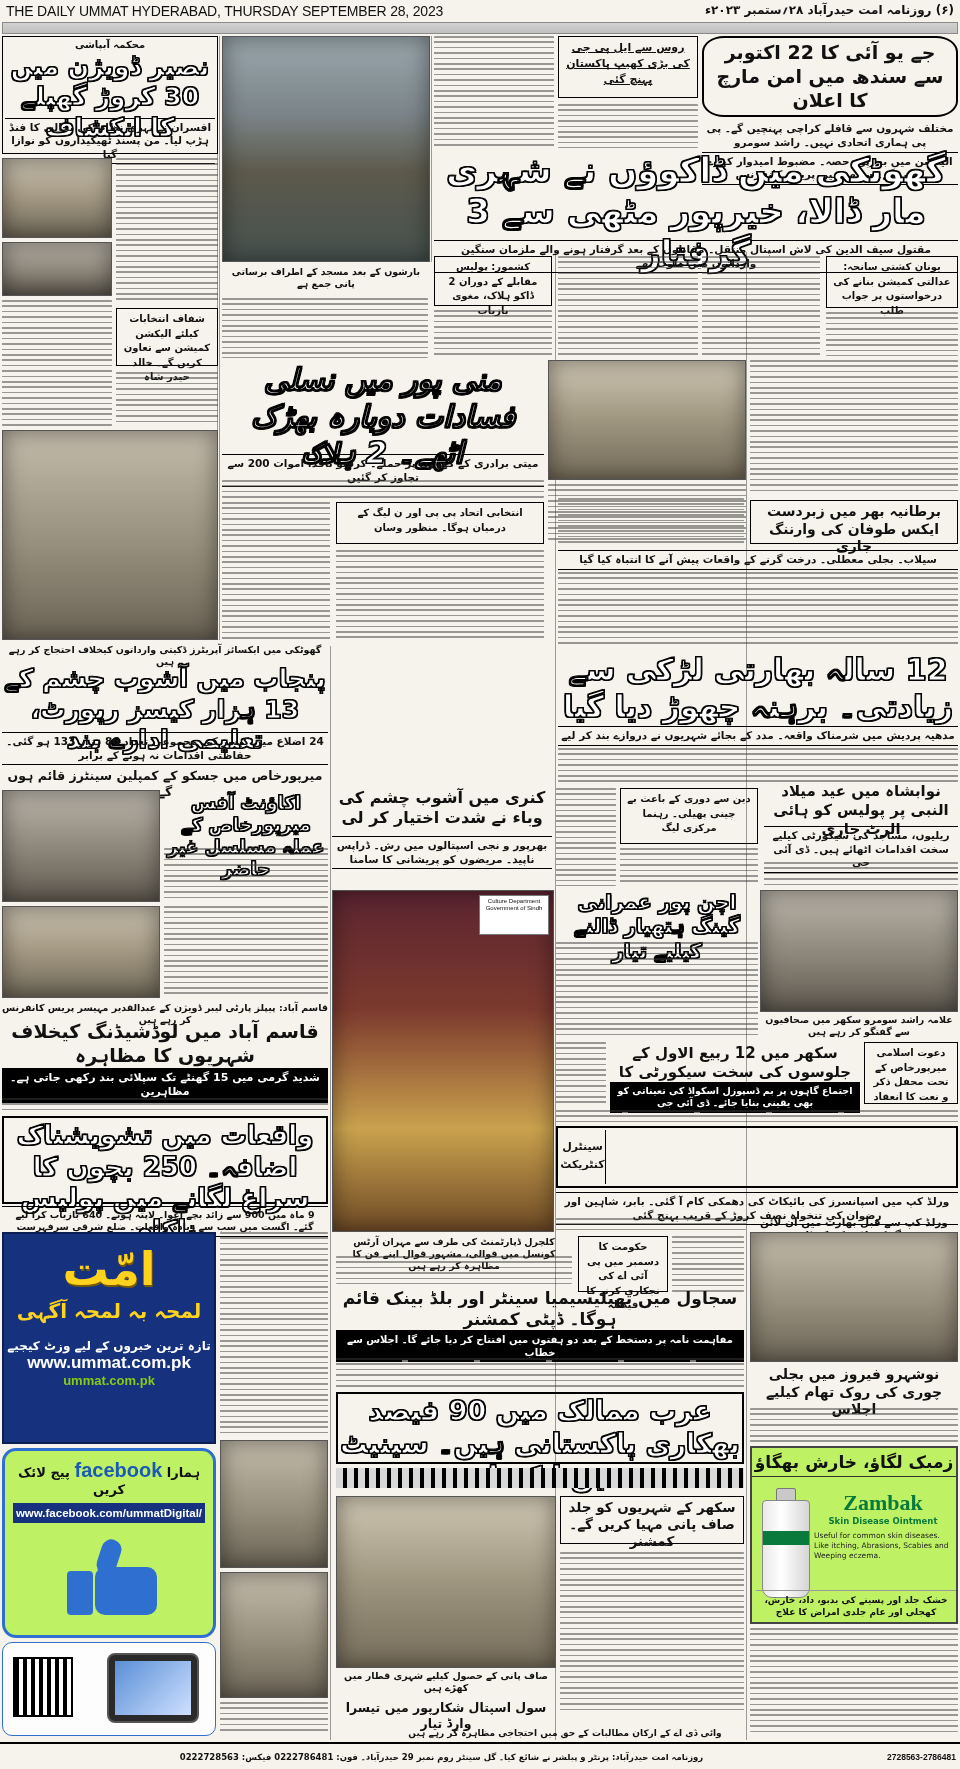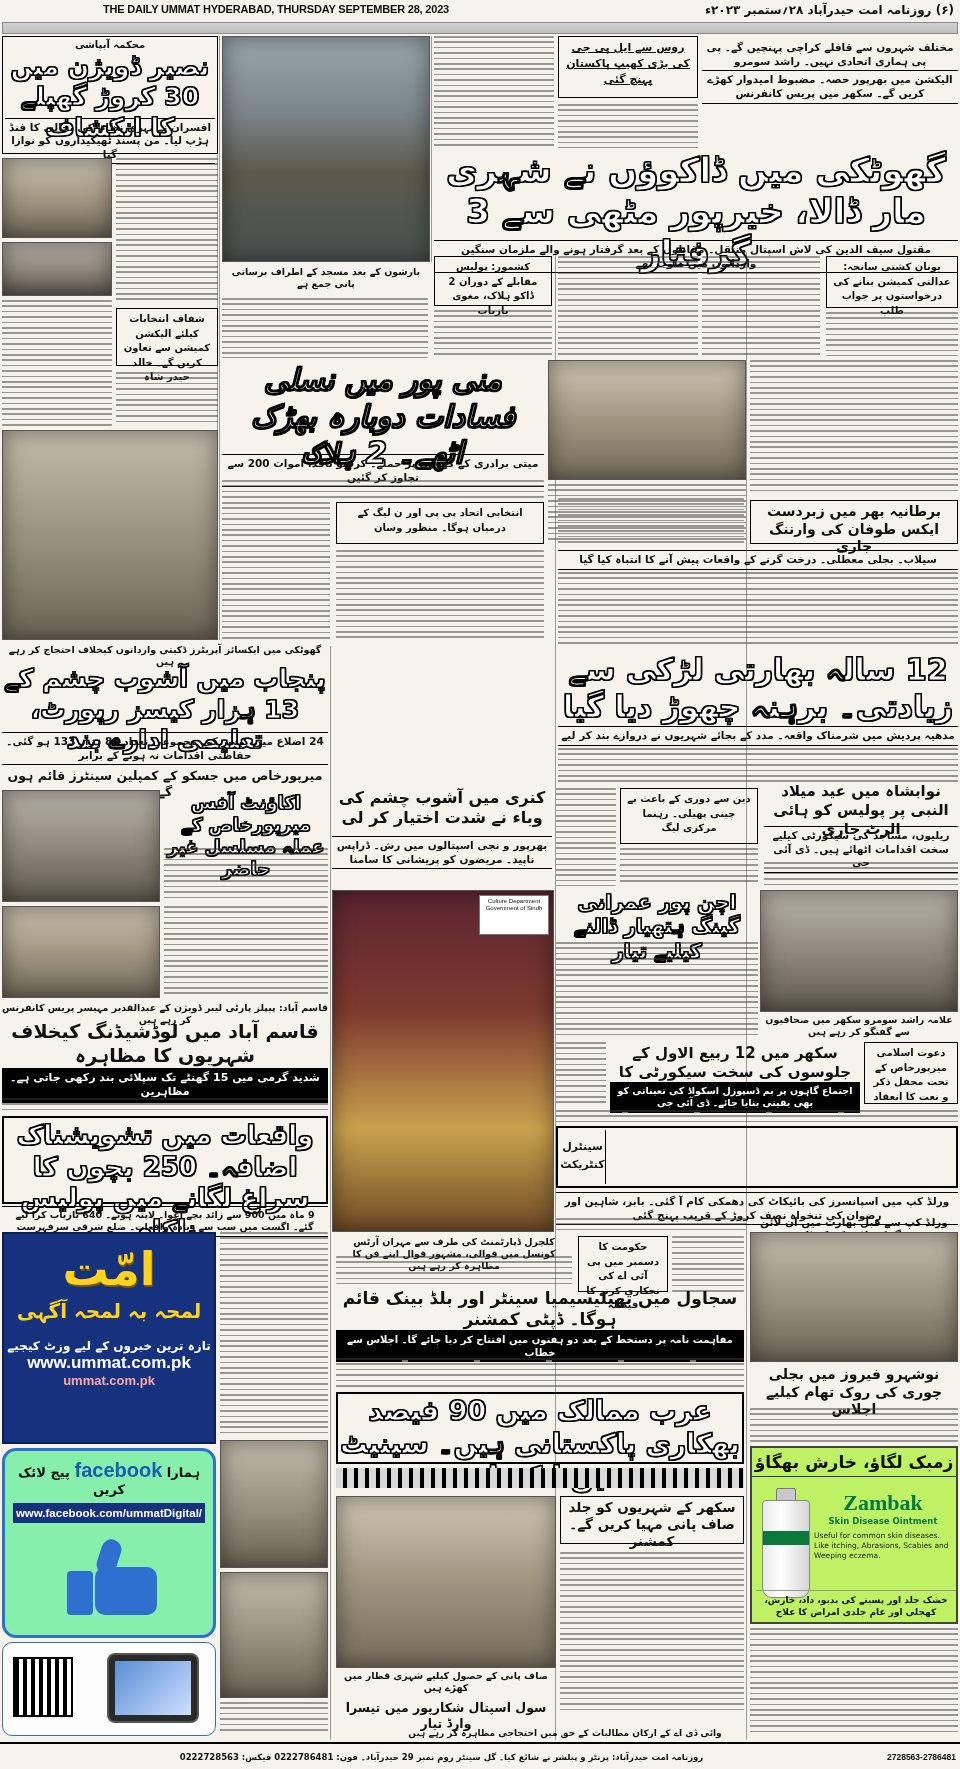--- a/index.html
+++ b/index.html
@@ -1,21 +1,21 @@
 <!DOCTYPE html>
 <html lang="ur"><head>
 <meta charset="utf-8">
 <style>
   html,body{margin:0;padding:0;background:#e8e4da;}
   #page{position:relative;width:960px;height:1769px;background:#f6f3ec;overflow:hidden;
         font-family:"DejaVu Sans",sans-serif;color:#111;}
   .abs{position:absolute;box-sizing:border-box;}
   .rtl{direction:rtl;}
   
-  .mast-en{font-family:"Liberation Sans",sans-serif;font-weight:bold;font-size:11px;letter-spacing:-.2px;text-align:center;}
+  .mast-en{font-family:"Liberation Sans",sans-serif;font-weight:normal;font-size:14px;letter-spacing:-.2px;}
   .mast-ur{font-size:12px;font-weight:bold;text-align:right;}
   .graybar{background:linear-gradient(#d2d2d2,#bfbfbf);border:1px solid #8a8a8a;}
   
   .dh{font-weight:800;color:#fff;-webkit-text-stroke:1.2px #000;
       text-shadow:-1px -1px 0 #000,1px -1px 0 #000,-1px 1px 0 #000,1px 1px 0 #000;
       direction:rtl;text-align:center;line-height:1.22;}
   
   .bh{font-weight:800;direction:rtl;text-align:center;line-height:1.25;}
   .sub{font-size:10.5px;font-weight:700;direction:rtl;text-align:center;
        border-top:1.5px solid #000;border-bottom:1.5px solid #000;padding:2px 3px;line-height:1.3;}
@@ -40,22 +40,22 @@
   .ph-presser{background:linear-gradient(180deg,#b9b4a9 0%,#8b8579 55%,#5e594f 100%);}
   .ph-qawwali{background:linear-gradient(180deg,#5b2430 0%,#7c3a2e 35%,#caa24e 70%,#6e4a26 100%);}
   .ph-protest{background:linear-gradient(180deg,#c3bbab 0%,#978f7d 55%,#6a6355 100%);}
   .vrule{background:#9a9a9a;}
   
   .ummat-ad{background:#16327f;border:2px solid #0d1f52;color:#fff;text-align:center;direction:rtl;}
   .ummat-brand{color:#ffd21e;font-size:46px;font-weight:800;text-shadow:1px 2px 0 #7a5b00;line-height:1.1;}
   .ummat-tag{color:#ffd21e;font-size:20px;font-weight:800;margin-top:4px;}
   .ummat-line{color:#fff;font-size:12px;font-weight:700;margin-top:16px;}
   .ummat-url{color:#fff;font-size:17px;font-weight:800;font-family:"Liberation Sans",sans-serif;direction:ltr;}
-  .ummat-url2{color:#fca5a5;font-size:13px;font-weight:700;font-family:"Liberation Sans",sans-serif;direction:ltr;}
-  .fb-ad{background:#86efac;border:3px solid #2f6fd0;border-radius:14px;}
+  .ummat-url2{color:#84cc16;font-size:13px;font-weight:700;font-family:"Liberation Sans",sans-serif;direction:ltr;}
+  .fb-ad{background:#bef264;border:3px solid #2f6fd0;border-radius:14px;}
   .fb-head{font-size:13px;font-weight:800;direction:rtl;text-align:center;padding-top:8px;}
   .fb-logo{color:#1a5bb5;font-family:"Liberation Sans",sans-serif;font-weight:bold;font-size:20px;direction:ltr;display:inline-block;}
   .fb-url{background:#16327f;color:#fff;font-family:"Liberation Sans",sans-serif;font-weight:bold;
           font-size:11.5px;text-align:center;padding:4px 2px;margin:6px 8px;direction:ltr;}
   .qr{background:
       repeating-linear-gradient(to right,#000 0 4px,#fff 4px 8px),
       repeating-linear-gradient(to bottom,rgba(0,0,0,.85) 0 4px,rgba(255,255,255,.85) 4px 8px);
       border:2px solid #000;}
   .thumb-stem{background:#2f6fd0;border-radius:4px;}
   .zambak{background:#bef264;border:2px solid #444;}
@@ -102,20 +102,21 @@
 
   <div class="abs photo ph-flood" style="left:222px;top:36px;width:208px;height:226px;"></div>
   <div class="abs caption" style="left:222px;top:266px;width:208px;height:28px;">بارشوں کے بعد مسجد کے اطراف برساتی پانی جمع ہے</div>
   <div class="abs fill" style="left:222px;top:298px;width:206px;height:60px;"></div>
 
   <div class="abs fill" style="left:434px;top:36px;width:120px;height:112px;"></div>
   <div class="abs kbox" style="left:558px;top:36px;width:140px;height:62px;font-size:11px;"><u>روس سے ایل پی جی کی بڑی کھیپ پاکستان پہنچ گئی</u></div>
   <div class="abs fill" style="left:558px;top:104px;width:140px;height:44px;"></div>
 
   <div class="abs" style="left:702px;top:36px;width:256px;height:112px;">
+    <div class="bh" style="font-size:19px;border:2px solid #000;border-radius:22px/16px;padding:3px 6px;">جے یو آئی کا 22 اکتوبر سے سندھ میں امن مارچ کا اعلان</div>
     <div class="sub" style="margin-top:3px;border-top:none;">مختلف شہروں سے قافلے کراچی پہنچیں گے۔ پی پی ہماری اتحادی نہیں۔ راشد سومرو</div>
     <div class="sub" style="border-top:none;">الیکشن میں بھرپور حصہ۔ مضبوط امیدوار کھڑے کریں گے۔ سکھر میں پریس کانفرنس</div>
   </div>
   <div class="abs fill cols" style="left:702px;top:152px;width:256px;height:0px;"></div>
 
   <div class="abs" style="left:434px;top:150px;width:524px;height:100px;">
     <div class="dh" style="font-size:34px;height:74px;">گھوٹکی میں ڈاکوؤں نے شہری مار ڈالا، خیرپور مٹھی سے 3 گرفتار</div>
     <div class="sub" style="margin-top:16px;">مقتول سیف الدین کی لاش اسپتال منتقل۔ مقابلوں کے بعد گرفتار ہونے والے ملزمان سنگین وارداتوں میں ملوث تھے</div>
   </div>
 

